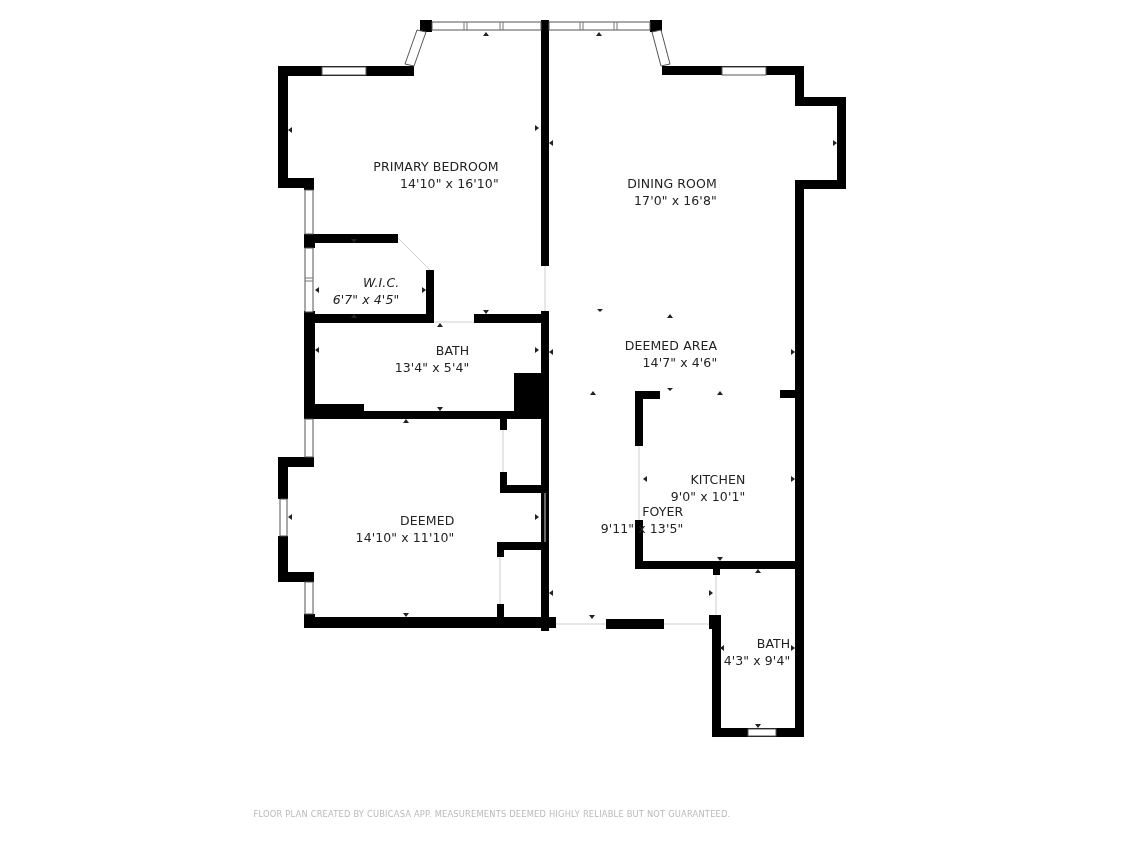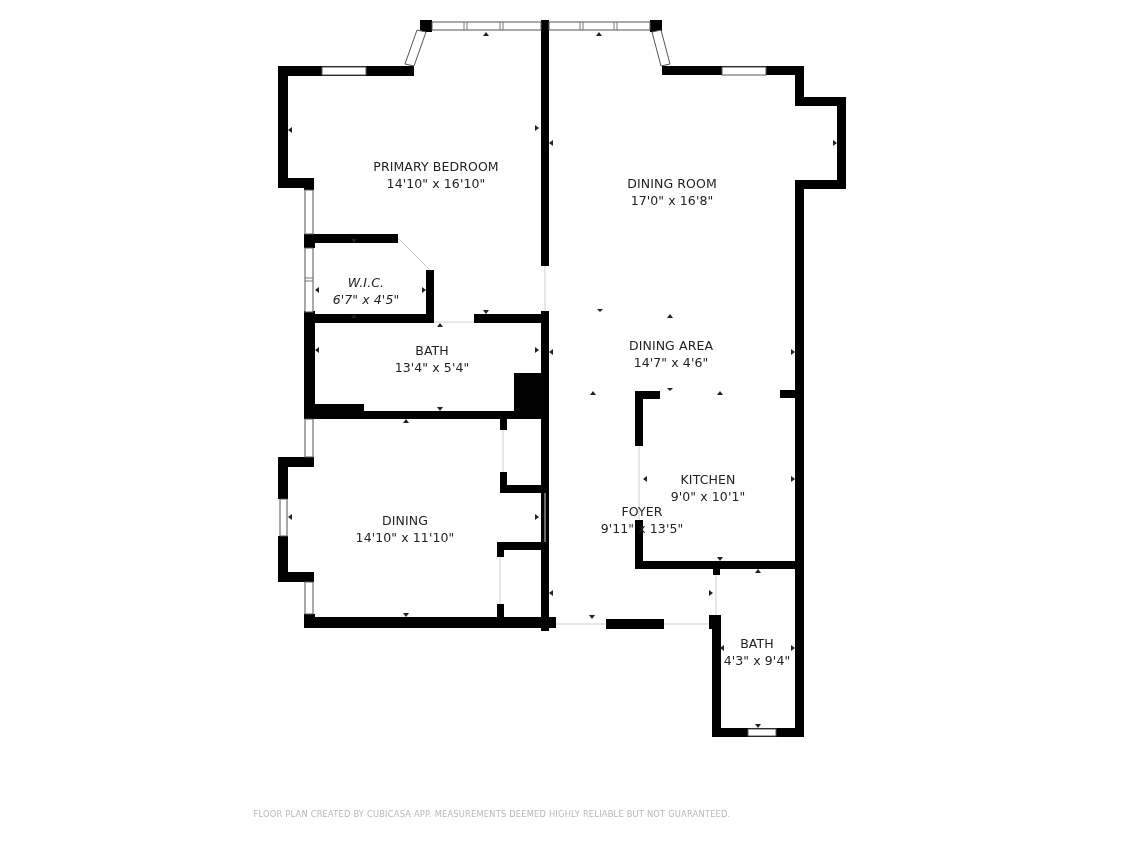--- a/index.html
+++ b/index.html
@@ -3,21 +3,21 @@
   <meta charset="utf-8">
   <style>
     html, body { margin: 0; padding: 0; background: #ffffff; }
     body { width: 1125px; height: 844px; position: relative; overflow: hidden; font-family: "DejaVu Sans", sans-serif; }
     svg.plan { position: absolute; left: 0; top: 0; }
     .wall { fill: #000000; }
     .win { fill: #ffffff; stroke: #555555; stroke-width: 1; }
     .winline { stroke: #777777; stroke-width: 1; }
     .door { stroke: #cfcfcf; stroke-width: 1; fill: none; }
     .tick { fill: #222222; }
-    .room-label { position: absolute; text-align: center; color: #222222; font-size: 12.5px; line-height: 17px; transform: translateX(-50%); white-space: nowrap; letter-spacing: 0.1px; }
+    .room-label { position: absolute; text-align: right; color: #222222; font-size: 12.5px; line-height: 17px; transform: translateX(-50%); white-space: nowrap; letter-spacing: 0.1px; }
     .room-label .name { display: block; }
     .room-label .dims { display: block; }
     .footer { position: absolute; left: 0; width: 984px; top: 809px; text-align: center; font-size: 8.3px; color: #b9b9b9; letter-spacing: 0.2px; }
   </style>
 </head>
 <body>
 
 <svg class="plan" width="1125" height="844" viewBox="0 0 1125 844" xmlns="http://www.w3.org/2000/svg">
   <g>
 
@@ -176,29 +176,29 @@
 </div>
 <div class="room-label" style="left:366px; top:274px;font-style:italic;">
   <span class="name">W.I.C.</span>
   <span class="dims">6'7" x 4'5"</span>
 </div>
 <div class="room-label" style="left:432px; top:342px;">
   <span class="name">BATH</span>
   <span class="dims">13'4" x 5'4"</span>
 </div>
 <div class="room-label" style="left:671px; top:337px;">
-  <span class="name">DINING AREA</span>
+  <span class="name">DEEMED AREA</span>
   <span class="dims">14'7" x 4'6"</span>
 </div>
 <div class="room-label" style="left:708px; top:471px;">
   <span class="name">KITCHEN</span>
   <span class="dims">9'0" x 10'1"</span>
 </div>
 <div class="room-label" style="left:405px; top:512px;">
-  <span class="name">DINING</span>
+  <span class="name">DEEMED</span>
   <span class="dims">14'10" x 11'10"</span>
 </div>
 <div class="room-label" style="left:622px; top:503px;margin-left:20px;">
   <span class="name">FOYER</span>
   <span class="dims">9'11" x 13'5"</span>
 </div>
 <div class="room-label" style="left:757px; top:635px;">
   <span class="name">BATH</span>
   <span class="dims">4'3" x 9'4"</span>
 </div>

